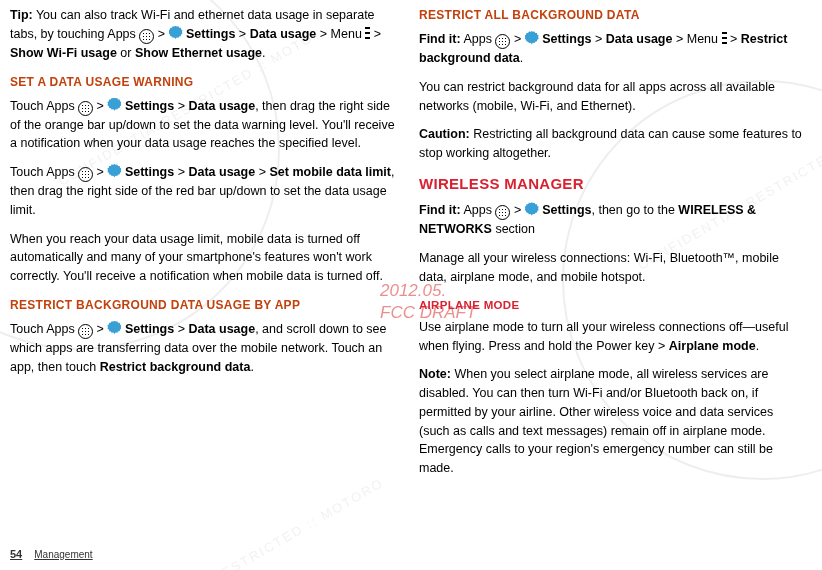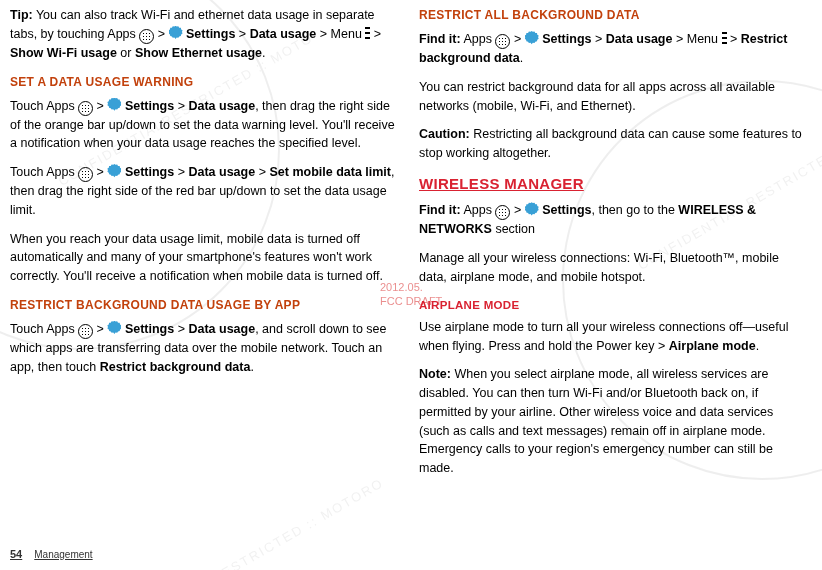--- a/index.html
+++ b/index.html
@@ -33,25 +33,26 @@
       position: absolute;
       border: 2px solid #333;
       border-radius: 50%;
       width: 400px; height: 400px;
     }
     .draft-stamp {
       position: absolute;
       left: 380px;
       top: 280px;
       color: #d44;
-      font-size: 11px;
+      font-size: 17px;
       line-height: 1.3;
       text-align: left;
       opacity: 0.6;
       pointer-events: none;
+      font-style: italic;
     }
     .page {
       display: flex;
       gap: 24px;
       padding: 6px 18px 0 10px;
       position: relative;
       z-index: 2;
     }
     .col {
       flex: 1;
@@ -67,21 +68,20 @@
       margin-top: 8px;
       margin-bottom: 6px;
     }
     .heading-lvl1 {
       color: #d92231;
       font-weight: bold;
       font-size: 15px;
       letter-spacing: 0.3px;
       margin-top: 8px;
       margin-bottom: 6px;
-      text-decoration: underline;
     }
     .heading-lvl3 {
       color: #d92231;
       font-weight: bold;
       font-size: 11.5px;
       letter-spacing: 0.3px;
       margin-top: 8px;
       margin-bottom: 4px;
     }
     .icon-apps {

